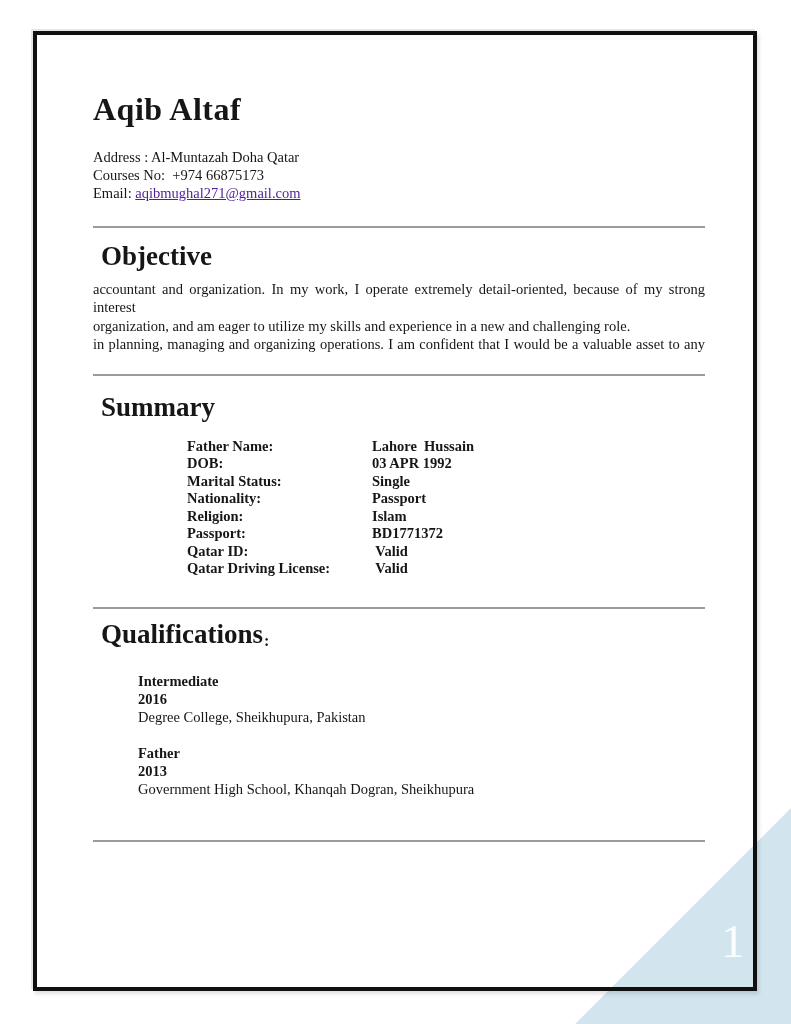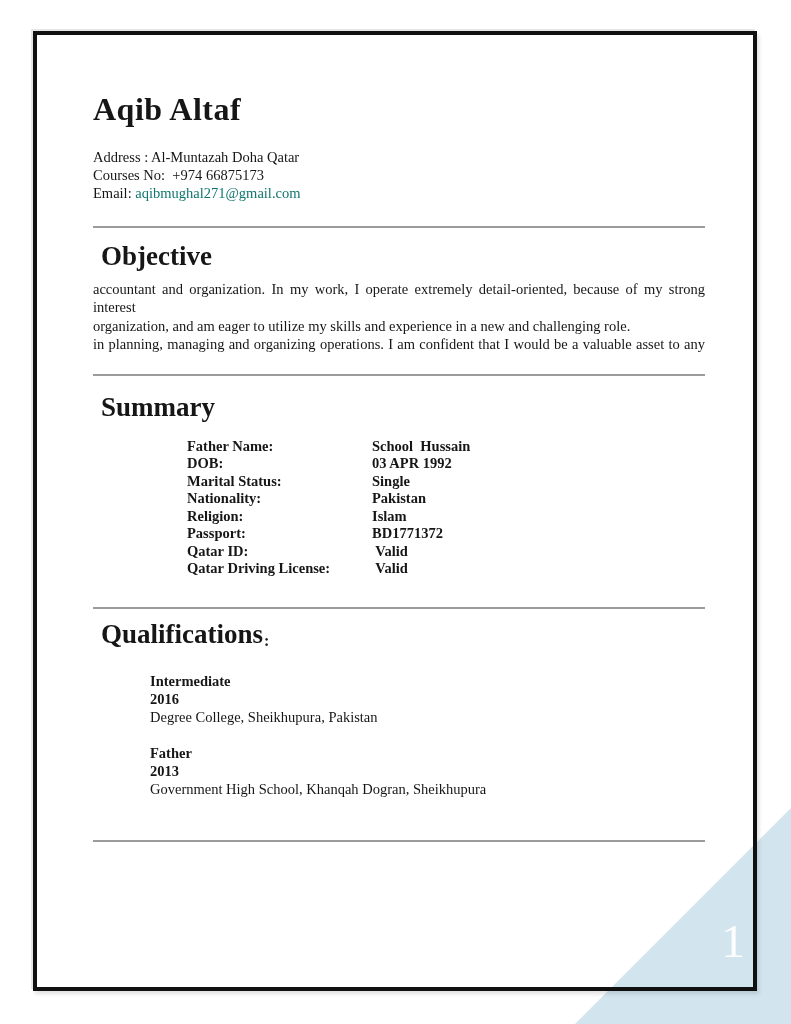--- a/index.html
+++ b/index.html
@@ -67,21 +67,21 @@
     font-weight: bold;
     line-height: 1.15;
     letter-spacing: 0.5px;
     margin-bottom: 20px;
   }
 
   .contact { font-size: 14.5px; line-height: 18px; }
   .contact-line .lbl { font-weight: normal; }
   .contact-line .sep { white-space: pre; }
   .contact-line .val { }
-  .contact-line .val.u { color: #0f766e; }
+  .contact-line .val.u { text-decoration: underline; color: #4c1d95; }
 
   .rule {
     width: 612px;
     height: 2px;
     background: #9b9b9b;
     border: none;
   }
   .rule-1 { margin-top: 24px; }
   .rule-2 { margin-top: 20px; }
   .rule-3 { margin-top: 29px; }
@@ -106,21 +106,21 @@
 
   .objective-text { width: 612px; font-size: 14.5px; line-height: 18.5px; }
   .objective-text .line { text-align: justify; text-align-last: justify; }
   .objective-text .line.last { text-align-last: left; }
 
   .summary-table { margin-top: 15px; margin-left: 94px; font-size: 14.5px; }
   .summary-row { display: flex; line-height: 17.5px; font-weight: bold; }
   .summary-label { width: 185px; }
   .summary-value { white-space: pre; }
 
-  .quals { margin-top: 22px; margin-left: 57px; font-size: 14.5px; }
+  .quals { margin-top: 22px; margin-left: 45px; font-size: 14.5px; }
   .qual-entry { line-height: 18px; margin-bottom: 18px; }
   .qual-entry:last-child { margin-bottom: 0; }
   .qual-title, .qual-year { font-weight: bold; }
 </style>
 </head>
 <body>
 
 <div class="canvas">
 
   <div class="doc">
@@ -149,33 +149,33 @@
       <div class="line">in planning, managing and organizing operations. I am confident that I would be a valuable asset to any</div>
     </div>
 
     <div class="rule rule-2"></div>
 
     <h2 class="section-heading summary-heading">Summary</h2>
 
     <div class="summary-table">
       <div class="summary-row">
         <span class="summary-label">Father Name:</span>
-          <span class="summary-value">School  Hussain</span>
+          <span class="summary-value">Lahore  Hussain</span>
       </div>
       <div class="summary-row">
         <span class="summary-label">DOB:</span>
           <span class="summary-value">03 APR 1992</span>
       </div>
       <div class="summary-row">
         <span class="summary-label">Marital Status:</span>
           <span class="summary-value">Single</span>
       </div>
       <div class="summary-row">
         <span class="summary-label">Nationality:</span>
-          <span class="summary-value">Pakistan</span>
+          <span class="summary-value">Passport</span>
       </div>
       <div class="summary-row">
         <span class="summary-label">Religion:</span>
           <span class="summary-value">Islam</span>
       </div>
       <div class="summary-row">
         <span class="summary-label">Passport:</span>
           <span class="summary-value">BD1771372</span>
       </div>
       <div class="summary-row">

